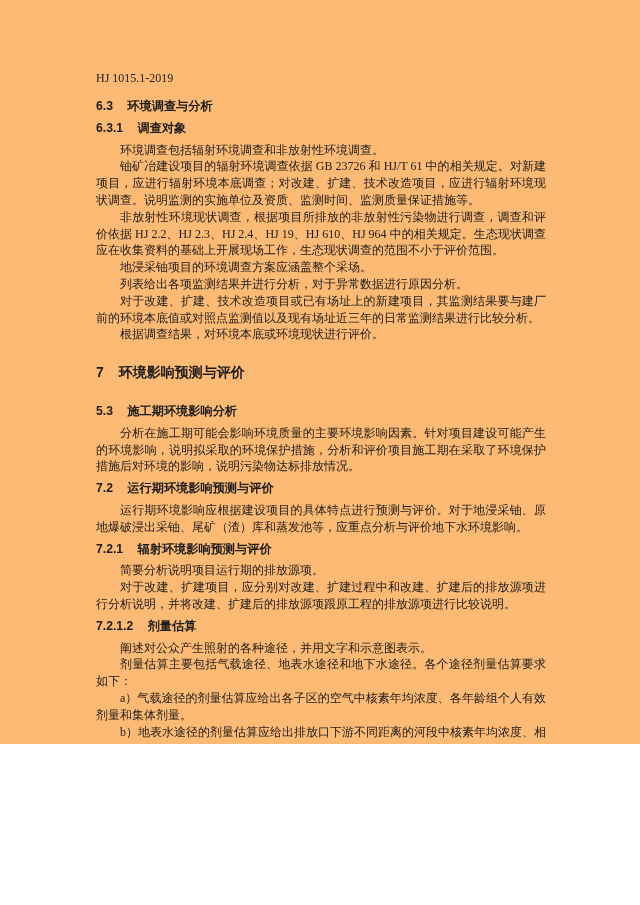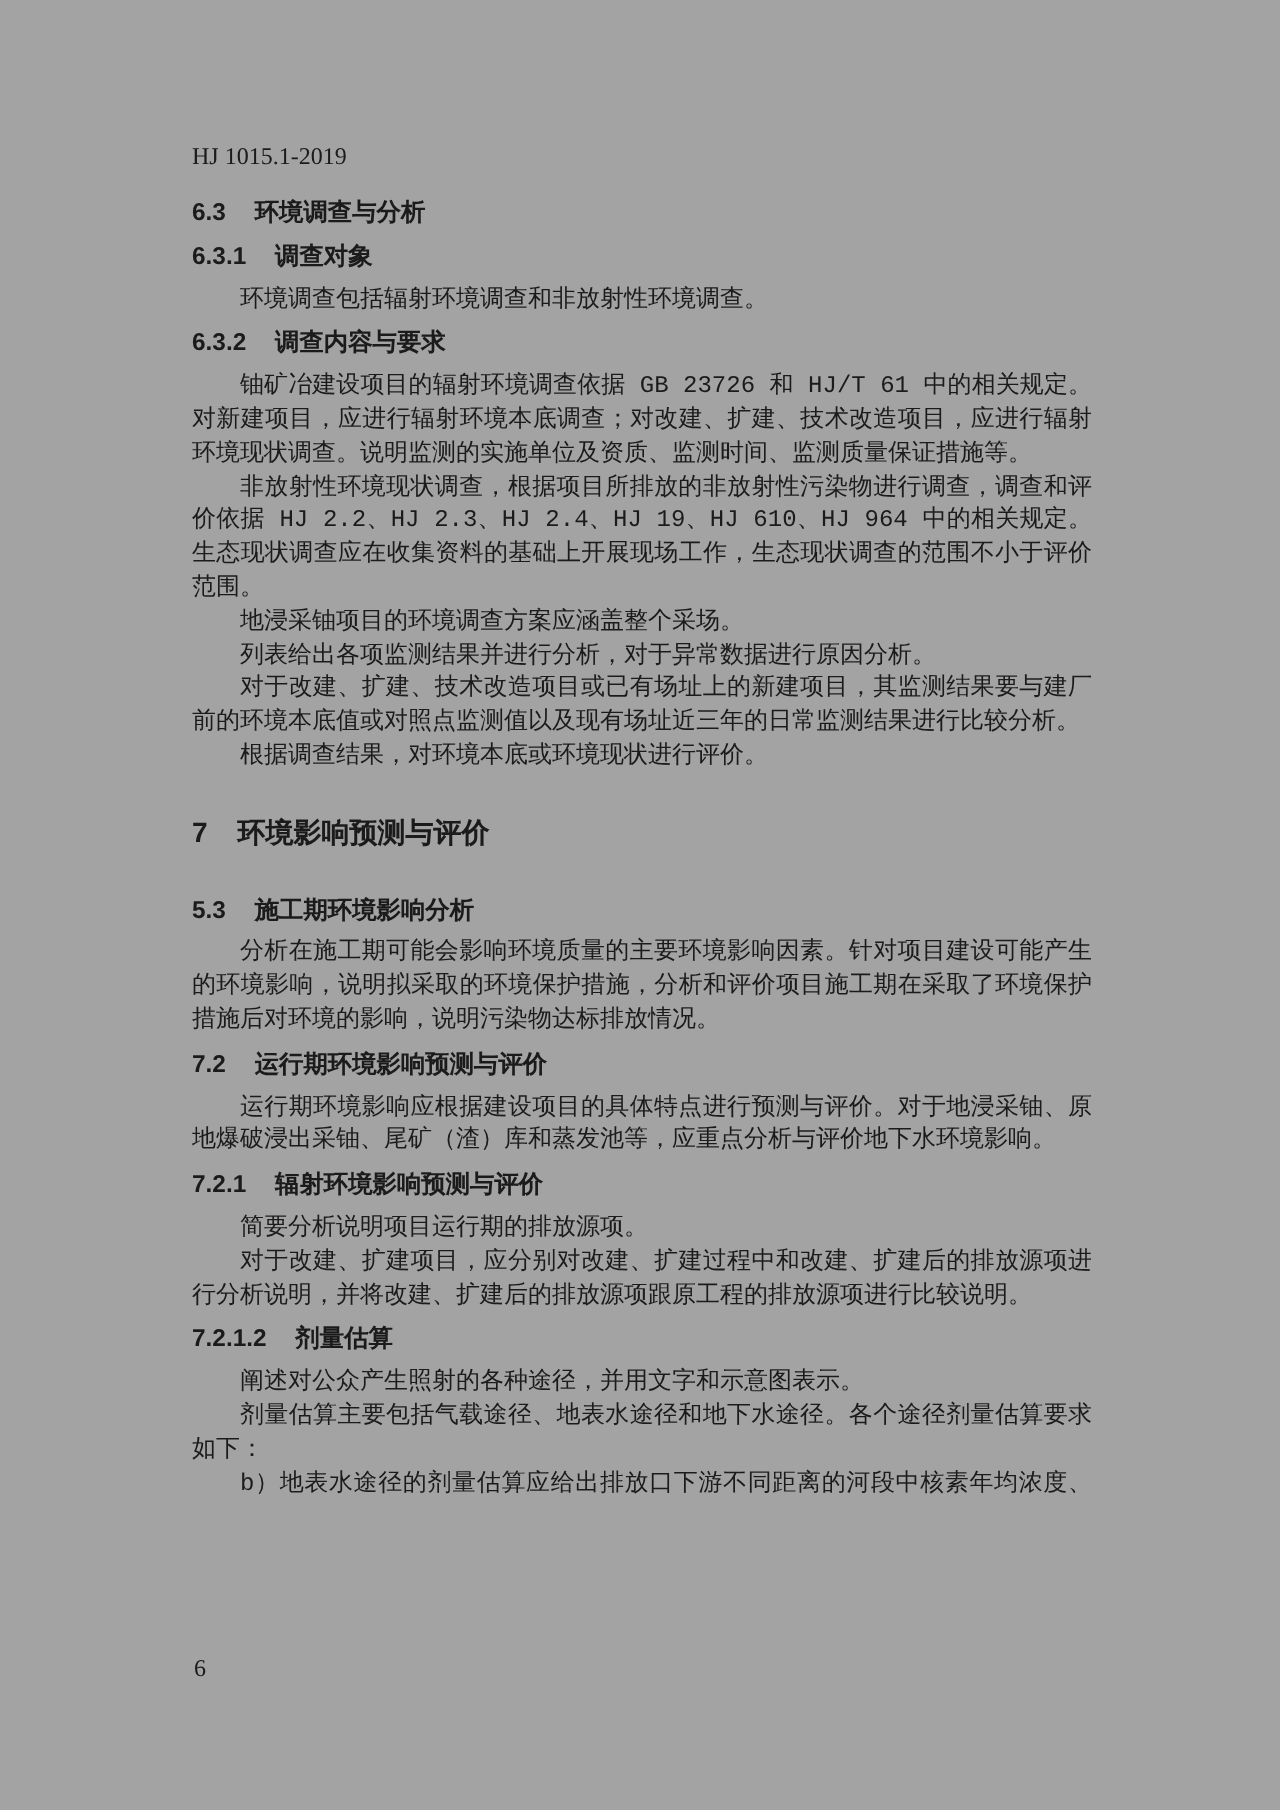--- a/index.html
+++ b/index.html
@@ -1,34 +1,34 @@
 <!DOCTYPE html>
 <html><head>
 <meta charset="utf-8">
 <style>
   html,body{margin:0;padding:0;background:#ffffff;}
   .page{
     position:relative;
-    width:640px;height:905px;
-    background:#a3a3a3;
+    width:640px;height:744px;
+    background:#fdba74;
     overflow:hidden;
     color:#1b1b1b;
   }
   .content{
     position:absolute;
     left:96px;top:70px;
     width:450px;
   }
   .doc-header{
     font-family:"Liberation Serif","DejaVu Serif",serif;
     font-size:12px;line-height:17px;
     margin:0 0 11px 0;
   }
   .para{
-    font-family:Liberation Mono, monospace;
+    font-family:Liberation Serif, serif;
     font-size:12px;line-height:16.8px;
     text-align:justify;
     text-indent:24px;
     margin:0;
   }
   .heading{
     font-family:"Liberation Sans","DejaVu Sans",sans-serif;
     font-weight:700;
     font-size:12.2px;line-height:16.8px;
     margin:5px 0;
@@ -66,24 +66,20 @@
       <span class="ttl">环境调查与分析</span>
     </div>
 
     <div class="heading h3">
       <span class="num">6.3.1</span>
       <span class="ttl">调查对象</span>
     </div>
 
     <p class="para">环境调查包括辐射环境调查和非放射性环境调查。</p>
 
-    <div class="heading h3">
-      <span class="num">6.3.2</span>
-      <span class="ttl">调查内容与要求</span>
-    </div>
 
     <p class="para">铀矿冶建设项目的辐射环境调查依据 GB 23726 和 HJ/T 61 中的相关规定。对新建项目，应进行辐射环境本底调查；对改建、扩建、技术改造项目，应进行辐射环境现状调查。说明监测的实施单位及资质、监测时间、监测质量保证措施等。</p>
     <p class="para">非放射性环境现状调查，根据项目所排放的非放射性污染物进行调查，调查和评价依据 HJ 2.2、HJ 2.3、HJ 2.4、HJ 19、HJ 610、HJ 964 中的相关规定。生态现状调查应在收集资料的基础上开展现场工作，生态现状调查的范围不小于评价范围。</p>
     <p class="para">地浸采铀项目的环境调查方案应涵盖整个采场。</p>
     <p class="para">列表给出各项监测结果并进行分析，对于异常数据进行原因分析。</p>
     <p class="para">对于改建、扩建、技术改造项目或已有场址上的新建项目，其监测结果要与建厂前的环境本底值或对照点监测值以及现有场址近三年的日常监测结果进行比较分析。</p>
     <p class="para">根据调查结果，对环境本底或环境现状进行评价。</p>
 
     <div class="heading h1">
       <span class="num">7</span>
@@ -113,18 +109,19 @@
     <p class="para">简要分析说明项目运行期的排放源项。</p>
     <p class="para">对于改建、扩建项目，应分别对改建、扩建过程中和改建、扩建后的排放源项进行分析说明，并将改建、扩建后的排放源项跟原工程的排放源项进行比较说明。</p>
 
     <div class="heading h4">
       <span class="num">7.2.1.2</span>
       <span class="ttl">剂量估算</span>
     </div>
 
     <p class="para">阐述对公众产生照射的各种途径，并用文字和示意图表示。</p>
     <p class="para">剂量估算主要包括气载途径、地表水途径和地下水途径。各个途径剂量估算要求如下：</p>
+    <p class="para">a）气载途径的剂量估算应给出各子区的空气中核素年均浓度、各年龄组个人有效剂量和集体剂量。</p>
     <p class="para clip-one-line">b）地表水途径的剂量估算应给出排放口下游不同距离的河段中核素年均浓度、相关</p>
 
   </div>
 
   <div class="footer">6</div>
 </div>
 
 </body></html>

